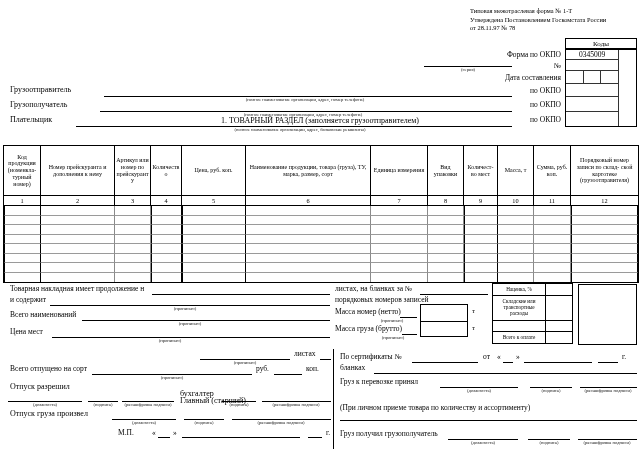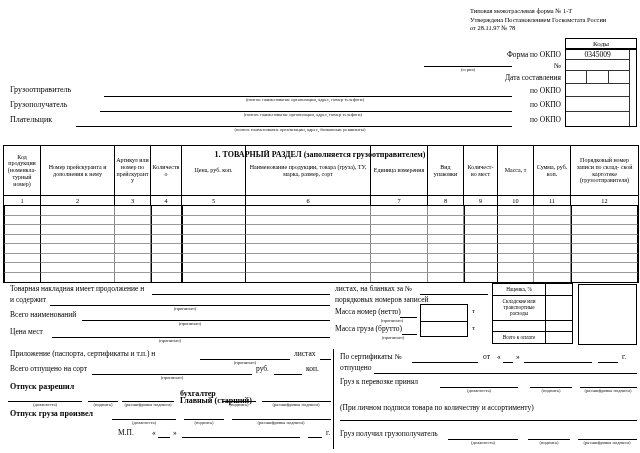--- a/index.html
+++ b/index.html
@@ -1,32 +1,32 @@
 <!DOCTYPE html>
 <html><head>
 <meta charset="utf-8">
 <style>
   html,body{margin:0;padding:0;background:#fff;}
   .page{position:relative;width:640px;height:453px;background:#fff;overflow:hidden;
         font-family:"Liberation Serif",serif;color:#000;}
   .txt{position:absolute;white-space:nowrap;font-size:7.5px;line-height:1.1;}
   .t8{font-size:8px;}
   .t7{font-size:7px;}
-  .b{font-weight:bold;}
+  .b{font-weight:normal;}
   .ln{position:absolute;height:0;border-bottom:1px solid #000;}
   .hint{position:absolute;font-size:4.6px;line-height:1;transform:translateX(-50%);white-space:nowrap;color:#222;}
   .note{position:absolute;left:470px;top:7px;width:170px;font-size:6.4px;line-height:1.35;}
   .title{position:absolute;left:183px;top:54px;font-size:10.5px;font-weight:bold;letter-spacing:.4px;white-space:nowrap;}
-  .sec-title{position:absolute;left:50%;transform:translateX(-50%);top:150px;font-size:8px;font-weight:bold;white-space:nowrap;}
+  .sec-title{position:absolute;left:50%;transform:translateX(-50%);top:116px;font-size:8px;font-weight:normal;white-space:nowrap;}
 
   
   .codes{position:absolute;left:445px;top:38px;width:192px;}
   .crow{display:flex;align-items:center;}
   .clabel{width:120px;text-align:right;padding-right:4px;font-size:7.5px;box-sizing:border-box;white-space:nowrap;}
-  .cval{width:65px;box-sizing:border-box;border:1px solid #333;border-top:none;font-size:7.5px;text-align:center;}
+  .cval{width:54px;box-sizing:border-box;border:1px solid #333;border-top:none;font-size:7.5px;text-align:center;}
   .cval.first{border-top:1px solid #333;}
   .codeshead{margin-left:120px;width:72px;height:11px;box-sizing:border-box;border:1px solid #000;
              font-size:7px;text-align:center;line-height:10px;}
   .codes-frame{position:absolute;left:565px;top:49px;width:72px;height:78px;border:1.6px solid #000;
                box-sizing:border-box;pointer-events:none;}
   .datecells{display:flex;height:100%;}
   .datecells div{flex:1;border-left:1px solid #333;height:100%;}
   .datecells div:first-child{border-left:none;}
 
   
@@ -306,21 +306,20 @@
       </div>
     <div class="surrow" style="height:11px;">
         <div class="surlab">Всего к оплате</div>
         <div class="surval"></div>
       </div>
   </div>
   <div class="box" style="left:578px;top:284px;width:59px;height:61px;"></div>
 
   <div class="vdiv" style="left:333px;top:349px;height:100px;"></div>
 
-  <div class="txt" style="left:10px;top:350px;">Приложение (паспорта, сертификаты и т.п.) н</div>
   <div class="ln" style="left:200px;top:359px;width:90px;"></div>
   <div class="hint" style="left:245px;top:361px;">(прописью)</div>
   <div class="txt" style="left:294px;top:350px;">листах</div>
   <div class="ln" style="left:320px;top:359px;width:11px;"></div>
 
   <div class="txt" style="left:10px;top:365px;">Всего отпущено на сорт</div>
   <div class="ln" style="left:92px;top:374px;width:160px;"></div>
   <div class="hint" style="left:172px;top:376px;">(прописью)</div>
   <div class="txt" style="left:256px;top:365px;">руб.</div>
   <div class="ln" style="left:274px;top:374px;width:28px;"></div>
@@ -360,32 +359,32 @@
   <div class="txt" style="left:340px;top:353px;">По сертификаты №</div>
   <div class="ln" style="left:412px;top:362px;width:66px;"></div>
   <div class="txt" style="left:483px;top:353px;">от</div>
   <div class="txt" style="left:497px;top:353px;">«</div>
   <div class="ln" style="left:503px;top:362px;width:10px;"></div>
   <div class="txt" style="left:516px;top:353px;">»</div>
   <div class="ln" style="left:524px;top:362px;width:68px;"></div>
   <div class="ln" style="left:598px;top:362px;width:20px;"></div>
   <div class="txt" style="left:622px;top:353px;">г.</div>
 
-  <div class="txt" style="left:340px;top:364px;">отпущено</div>
+  <div class="txt" style="left:340px;top:364px;">бланках</div>
   <div class="ln" style="left:374px;top:373px;width:263px;"></div>
 
   <div class="txt" style="left:340px;top:378px;">Груз к перевозке принял</div>
   <div class="ln" style="left:440px;top:387px;width:78px;"></div>
   <div class="hint" style="left:479px;top:389px;">(должность)</div>
   <div class="ln" style="left:530px;top:387px;width:42px;"></div>
   <div class="hint" style="left:551px;top:389px;">(подпись)</div>
   <div class="ln" style="left:580px;top:387px;width:57px;"></div>
   <div class="hint" style="left:608px;top:389px;">(расшифровка подписи)</div>
 
-  <div class="txt" style="left:340px;top:404px;">(При личном подписи товара по количеству и ассортименту)</div>
+  <div class="txt" style="left:340px;top:404px;">(При личном приеме товара по количеству и ассортименту)</div>
   <div class="ln" style="left:340px;top:420px;width:297px;"></div>
 
   <div class="txt" style="left:340px;top:430px;">Груз получил грузополучатель</div>
   <div class="ln" style="left:448px;top:439px;width:70px;"></div>
   <div class="hint" style="left:483px;top:441px;">(должность)</div>
   <div class="ln" style="left:528px;top:439px;width:42px;"></div>
   <div class="hint" style="left:549px;top:441px;">(подпись)</div>
   <div class="ln" style="left:578px;top:439px;width:59px;"></div>
   <div class="hint" style="left:607px;top:441px;">(расшифровка подписи)</div>
 

